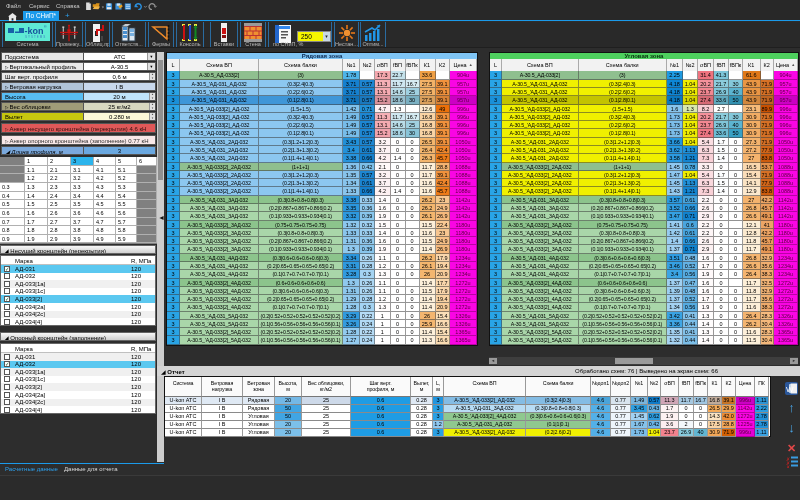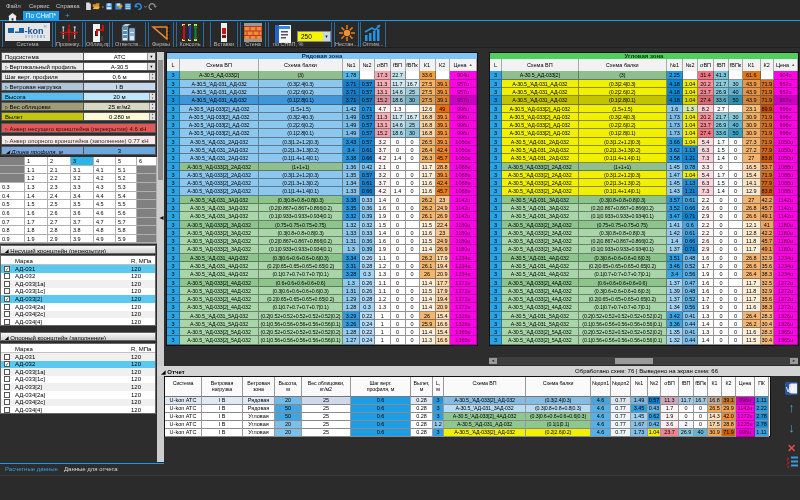--- a/index.html
+++ b/index.html
@@ -5,21 +5,21 @@
   font-family:"Liberation Sans", sans-serif; }
 #app { position:relative; width:800px; height:500px; background:#2d2d2d; overflow:hidden; }
 #menubar { position:absolute; left:0; top:0; width:800px; height:11px; background:#282828; }
 .mi { position:absolute; top:2.5px; font-size:6px; color:#c8c8c8; }
 #tabbar { position:absolute; left:0; top:11px; width:800px; height:10px; background:#282828; border-bottom:1px solid #1b9aea; }
 #activetab { position:absolute; left:23px; top:0; width:36px; height:10px; background:#1b9aea; color:#fff; font-size:6.5px; text-align:center; line-height:10px; }
 #plustab { position:absolute; left:65px; top:0px; color:#2da2f0; font-size:8px; }
 #toolbar { position:absolute; left:0; top:22px; width:800px; height:26px; background:#292929; border-bottom:1px solid #1f1f1f; }
 .tb { position:absolute; top:0; height:25px; border-left:1px solid #2a6ba0; border-right:1px solid #2a6ba0; text-align:center; overflow:hidden; }
 .tlab { position:absolute; bottom:0px; width:100%; font-size:5.5px; color:#b8b8b8; line-height:5px; }
-.logo { position:relative; margin:1px 2px 0 2px; height:18px; background:#e5e5e5; overflow:hidden; }
+.logo { position:relative; margin:1px 2px 0 2px; height:18px; background:#5eead4; overflow:hidden; }
 #combo { position:absolute; left:28px; top:9px; width:34px; height:11px; background:#f5f500; border:1px solid #888; font-size:6.5px; text-align:left; padding-left:3px; line-height:9px; color:#000; }
 #combobtn { position:absolute; right:0; top:0; width:7px; height:9px; background:#c8d8e4; font-size:5px; line-height:9px; text-align:center; color:#222; }
 #leftpanel { position:absolute; left:0; top:0; width:800px; height:500px; }
 .lrow { position:absolute; left:1px; width:155px; height:9px; display:flex; }
 .llab { width:82px; height:9px; font-size:6px; color:#000; padding:1px 0 0 3px; border:1px solid #555; border-right:none; overflow:hidden; white-space:nowrap; }
 .lval { position:relative; width:73px; height:9px; font-size:6px; color:#000; text-align:center; border:1px solid #555; overflow:hidden; padding-top:1px; white-space:nowrap; }
 .exp { font-size:4.5px; margin-right:1px; vertical-align:0.5px; }
 .ddbtn { position:absolute; right:0; top:0; width:8px; height:7px; background:#e0e0e0; border-left:1px solid #999; font-size:4.5px; line-height:7px; }
 .spinbtn { position:absolute; right:0; top:-1px; width:6px; height:9px; background:#e0e0e0; border-left:1px solid #999; font-size:3px; line-height:4px; color:#444; }
 .lfull { position:absolute; left:1px; width:155px; height:10px; font-size:6px; padding:2px 0 0 3px; border:1px solid #555; white-space:nowrap; overflow:hidden; }

